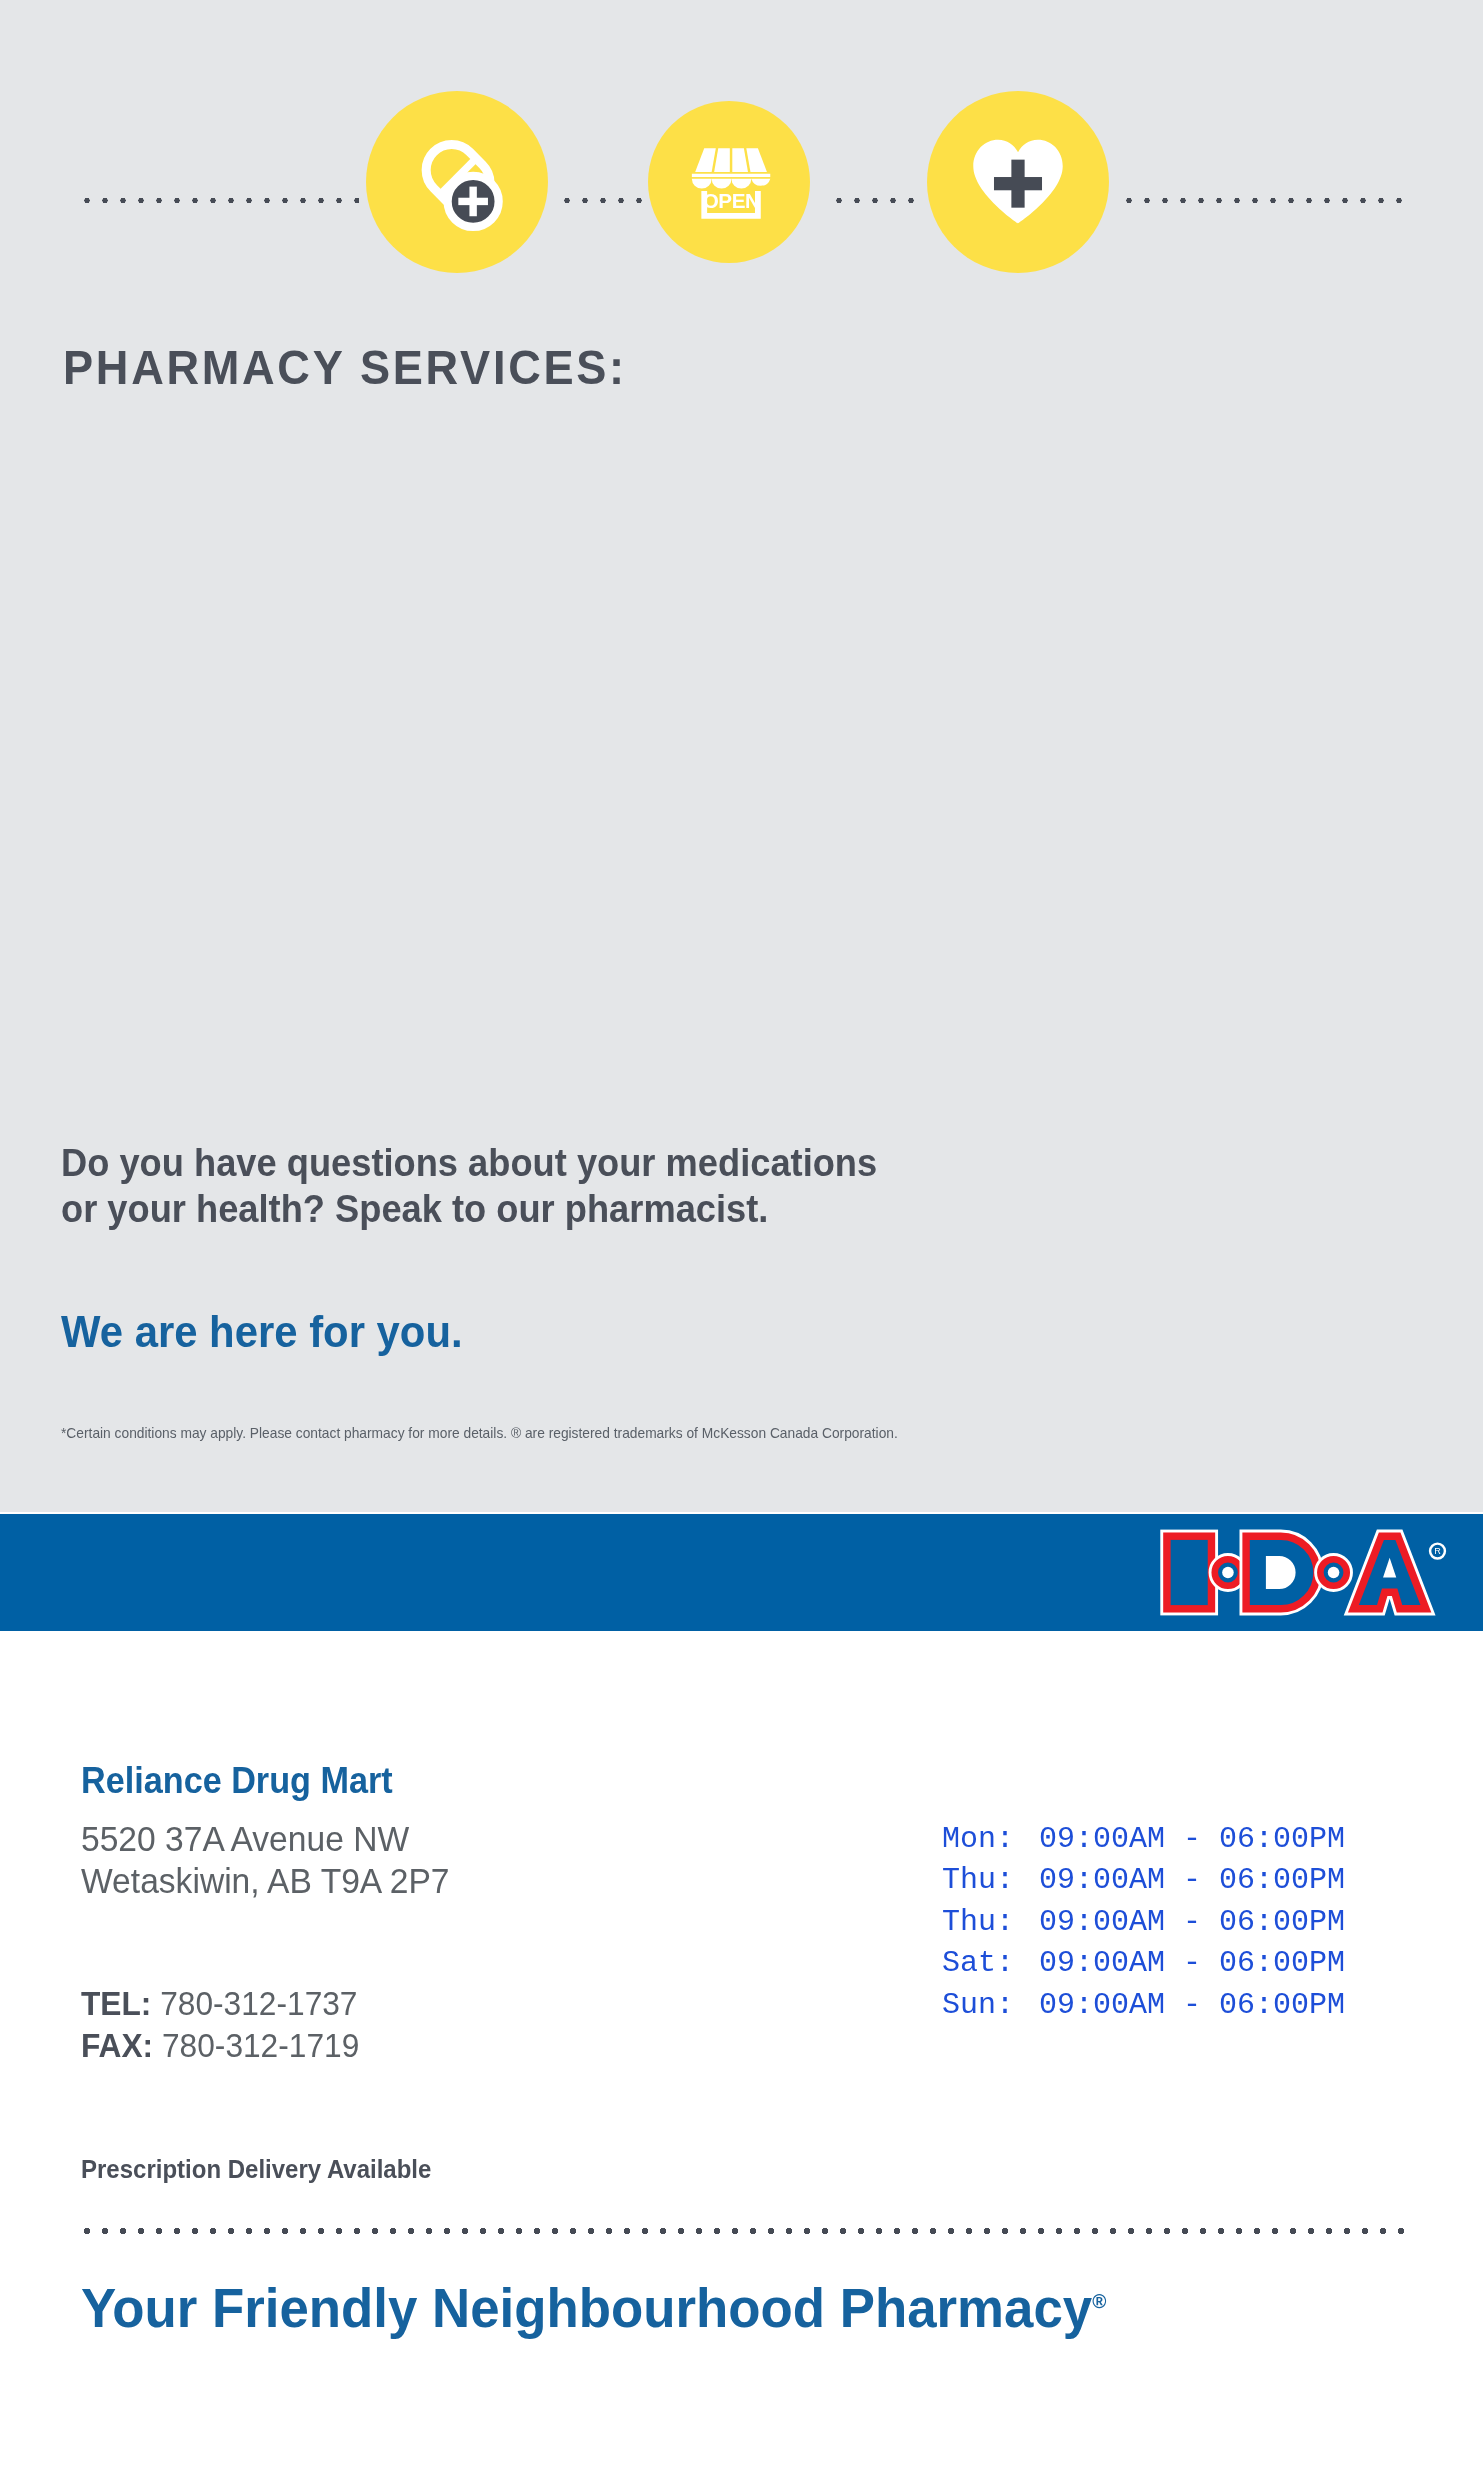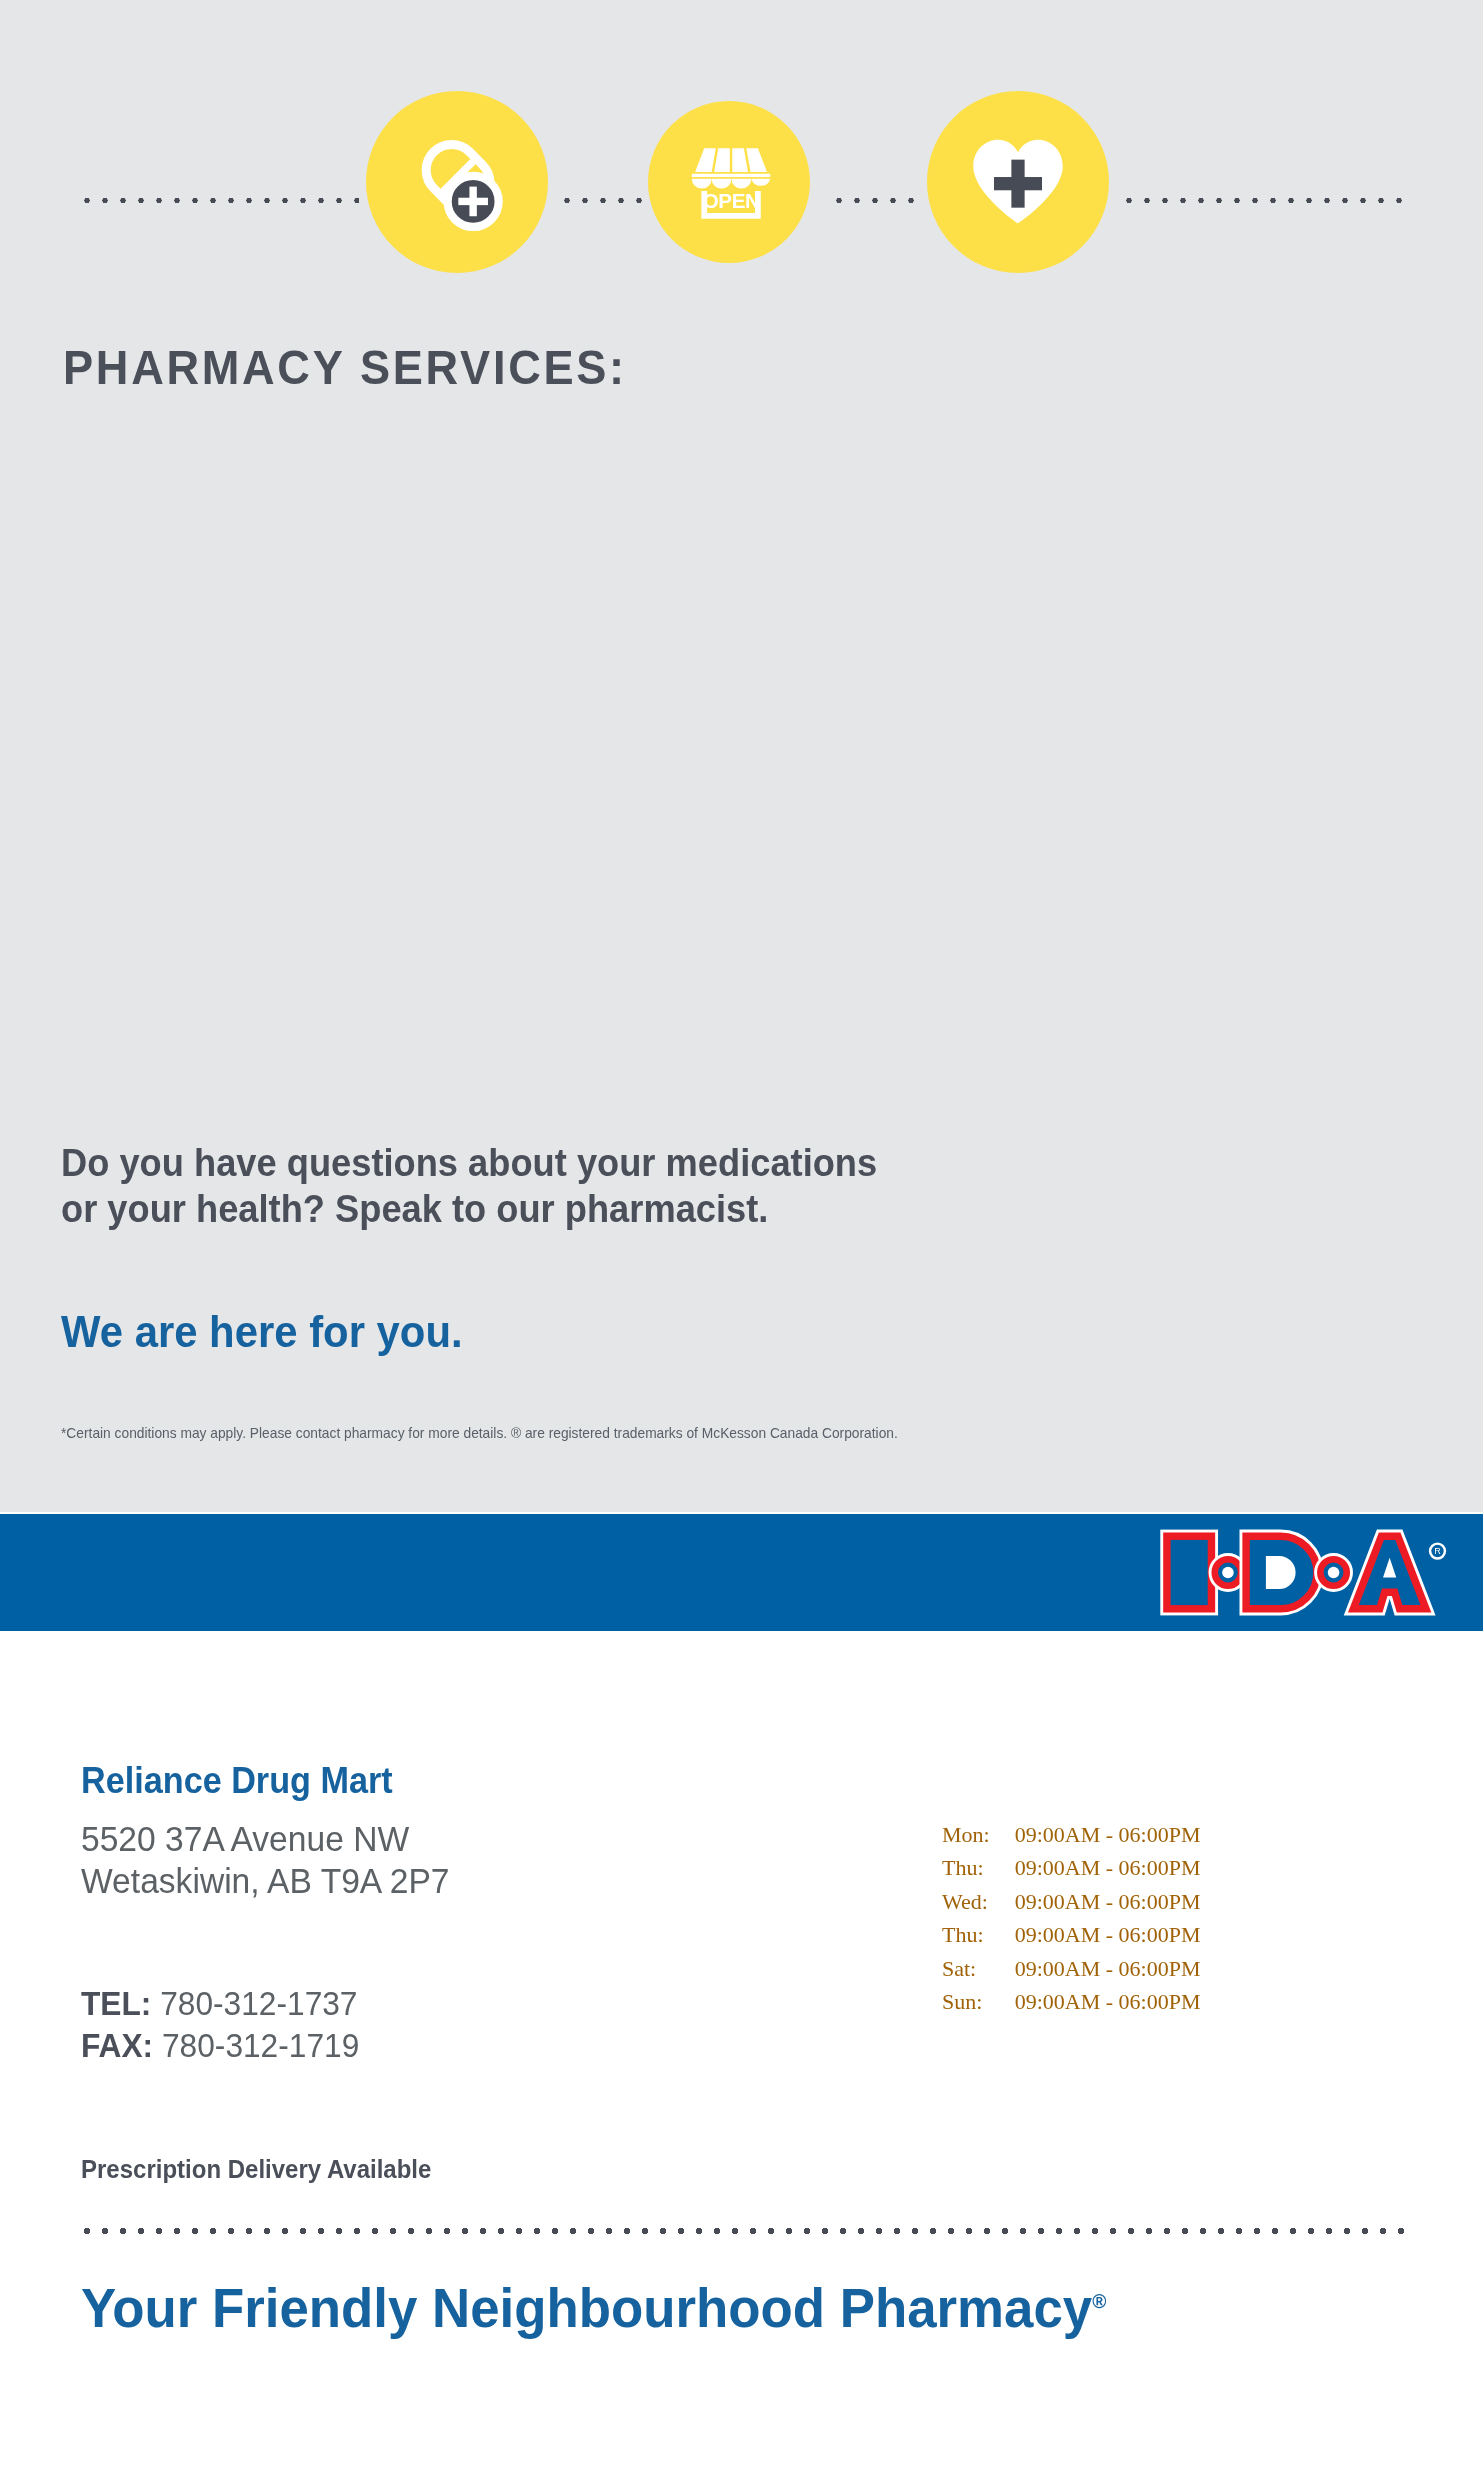--- a/index.html
+++ b/index.html
@@ -209,23 +209,23 @@
     transform-origin: left top;
     white-space: nowrap;
   }
 
   
   .hours-table {
     position: absolute;
     left: 942px;
     top: 1822px;
     border-collapse: collapse;
-    font-family: Liberation Serif, serif;
-    font-size: 22px;
-    color: #a16207;
+    font-family: Liberation Mono, monospace;
+    font-size: 30px;
+    color: #1d4ed8;
   }
   .hours-table td {
     padding: 0 0 7.4px 0;
     white-space: nowrap;
     vertical-align: baseline;
   }
   .hours-table td.day { padding-right: 25px; }
 
   
   .bottom-dot-rule {
@@ -401,24 +401,20 @@
 <div class="delivery-note">Prescription Delivery Available</div>
 
 <table class="hours-table">
   <tbody>
     <tr>
       <td class="day">Mon:</td>
       <td class="time">09:00AM - 06:00PM</td>
     </tr>
     <tr>
       <td class="day">Thu:</td>
-      <td class="time">09:00AM - 06:00PM</td>
-    </tr>
-    <tr>
-      <td class="day">Wed:</td>
       <td class="time">09:00AM - 06:00PM</td>
     </tr>
     <tr>
       <td class="day">Thu:</td>
       <td class="time">09:00AM - 06:00PM</td>
     </tr>
     <tr>
       <td class="day">Sat:</td>
       <td class="time">09:00AM - 06:00PM</td>
     </tr>

